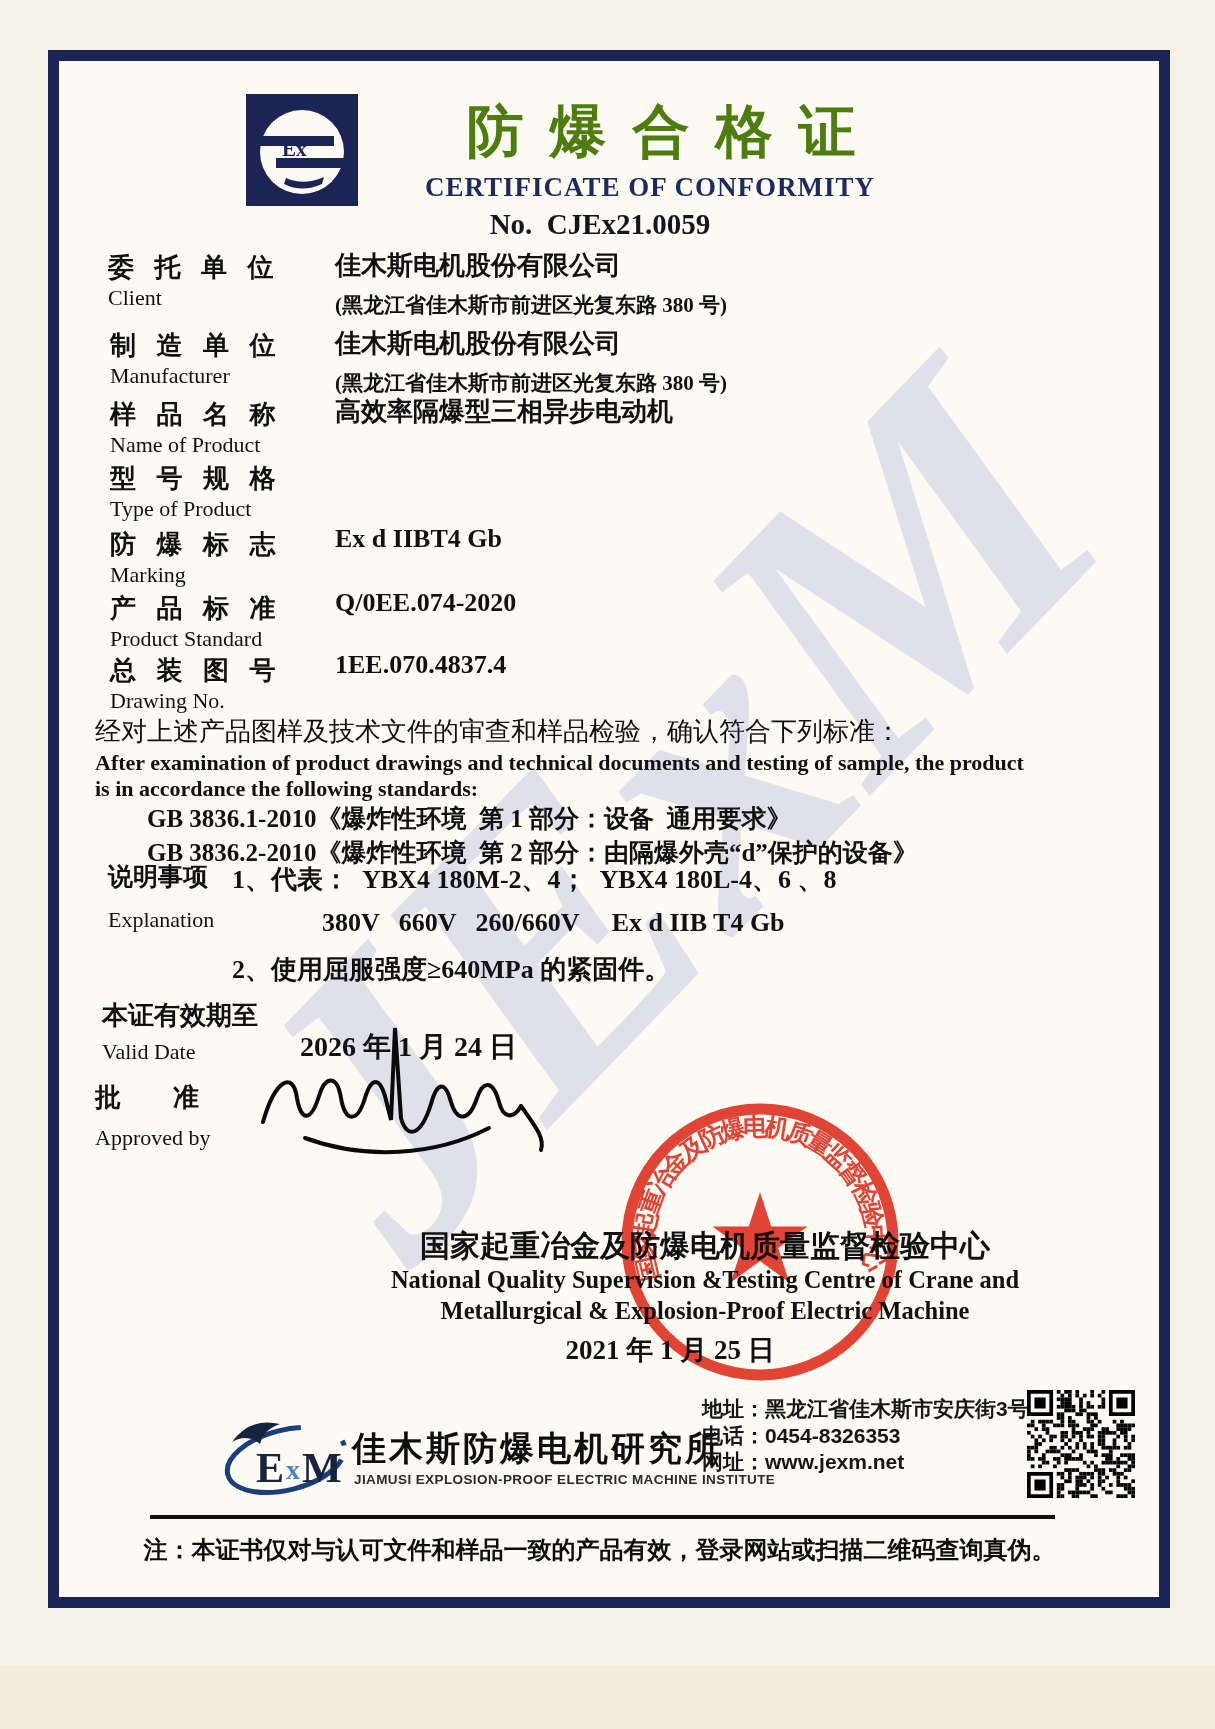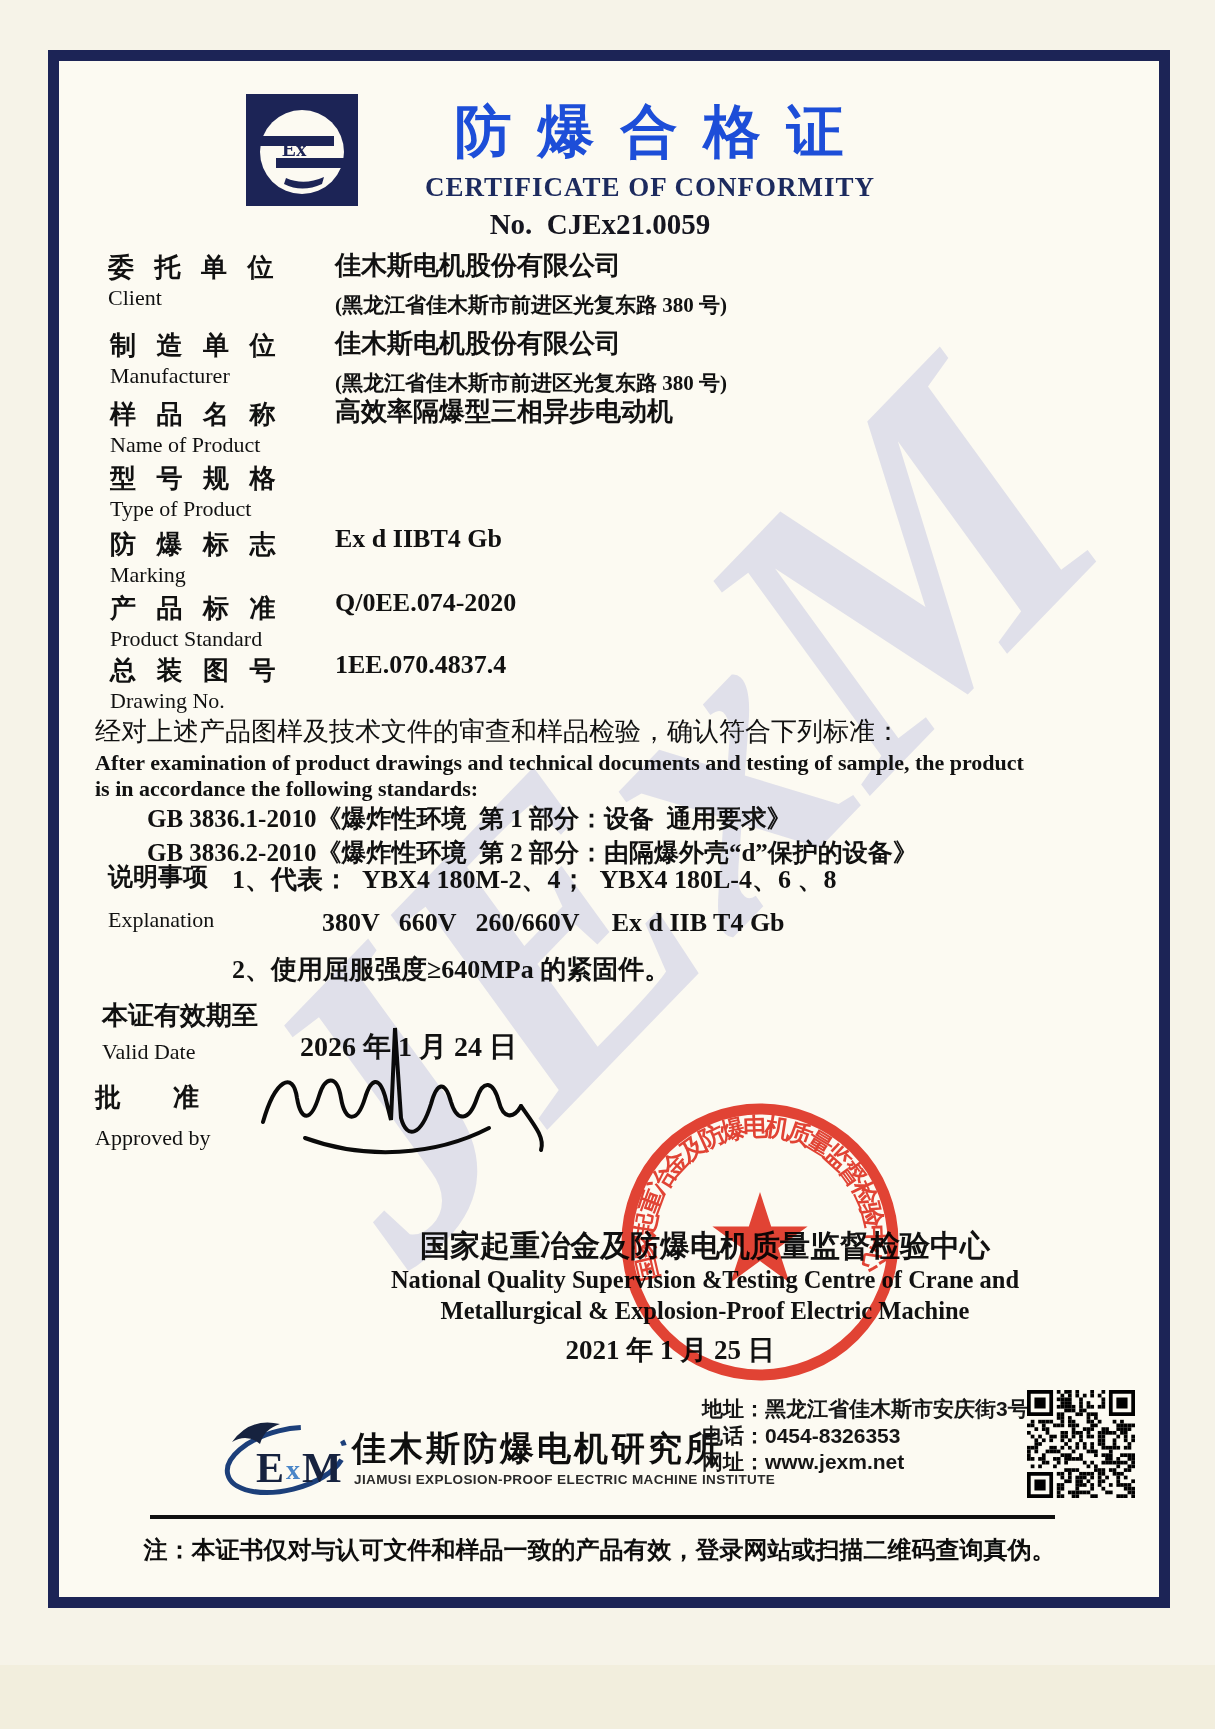--- a/index.html
+++ b/index.html
@@ -7,22 +7,22 @@
         font-family:"Liberation Serif","DejaVu Serif",serif;color:#111;}
   .scan-band{position:absolute;left:0;top:1665px;width:1215px;height:64px;background:#f2eedd;}
   .frame{position:absolute;left:48px;top:50px;width:1100px;height:1536px;
          border:11px solid #1c2456;background:#fcfaf2;}
   .abs{position:absolute;}
   .watermark{position:absolute;left:60px;top:300px;width:1100px;height:900px;
              display:flex;align-items:center;justify-content:center;
              transform:rotate(-46deg);pointer-events:none;z-index:0;}
   .watermark span{font-size:400px;font-weight:bold;font-style:italic;
              color:rgba(178,182,221,0.38);font-family:"Liberation Serif",serif;}
-  .title-cn{left:372px;top:94px;width:580px;text-align:center;font-size:57px;font-weight:bold;
-            letter-spacing:26px;color:#1d4ed8;z-index:2;}
+  .title-cn{left:384px;top:94px;width:580px;text-align:center;font-size:57px;font-weight:bold;
+            letter-spacing:26px;color:#4d7c0f;z-index:2;}
   .title-en{left:360px;top:172px;width:580px;text-align:center;font-size:27px;font-weight:bold;
             letter-spacing:1px;color:#1c2a5e;z-index:2;}
   .cert-no{left:310px;top:208px;width:580px;text-align:center;font-size:29px;font-weight:bold;
            color:#15151f;z-index:2;white-space:pre;}
   .lab-cn{font-size:26px;font-weight:bold;letter-spacing:7px;white-space:pre;}
   .lab-en{font-size:22px;}
   .val{font-size:26px;font-weight:bold;white-space:pre;}
   .val-note{font-size:21px;font-weight:bold;white-space:pre;}
   .z1{z-index:1;}
   .stmt-cn{left:95px;top:714px;width:1020px;font-size:26px;font-weight:normal;z-index:1;}

